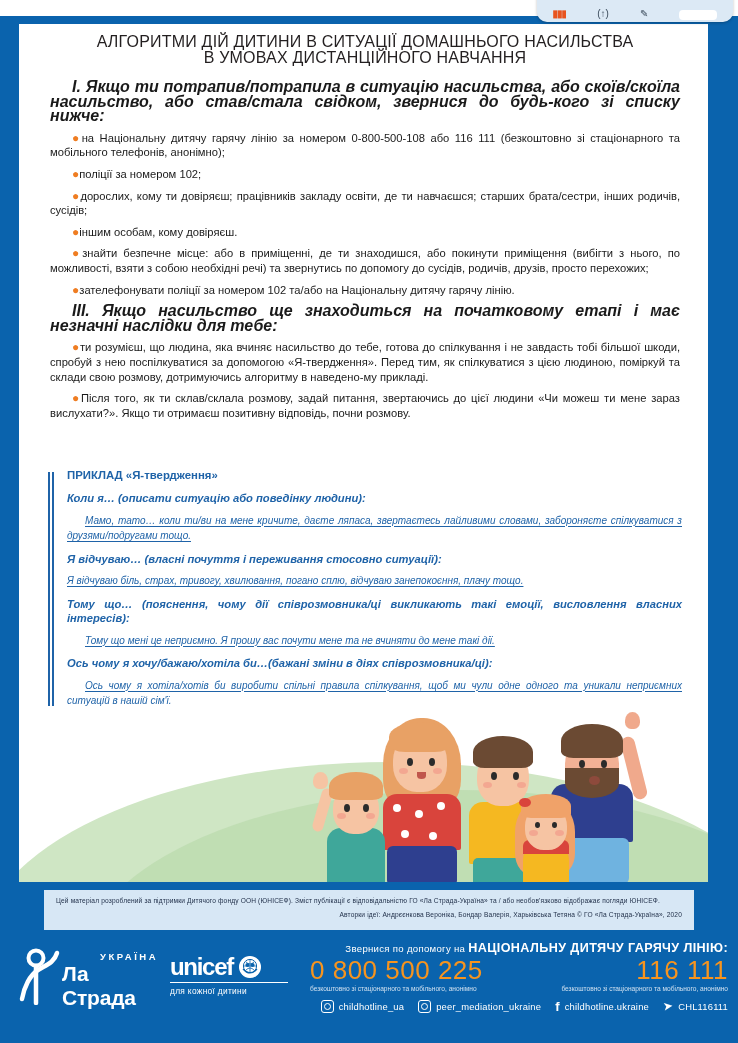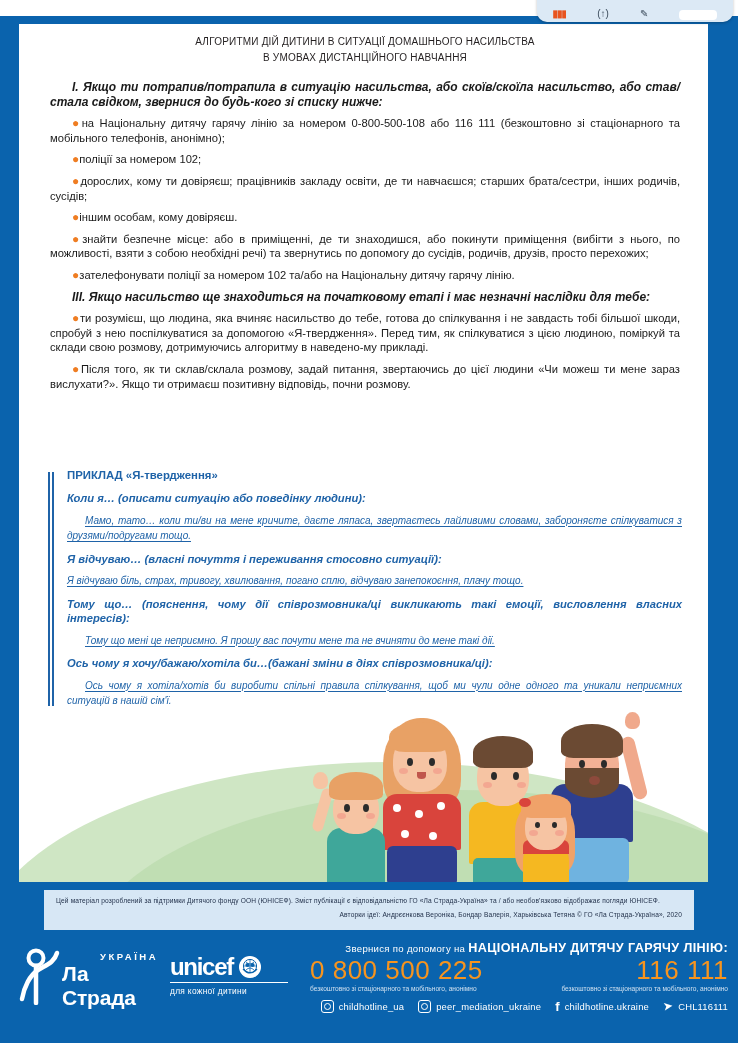--- a/index.html
+++ b/index.html
@@ -66,31 +66,31 @@
   }
 
   
   .content {
     position: absolute;
     left: 50px; top: 34px;
     width: 630px;
   }
   .doc-title {
     text-align: center;
-    font-size: 10px;
+    font-size: 16px;
     line-height: 16px;
     color: #231f20;
     letter-spacing: .2px;
     margin: 0 0 14px 0;
     font-weight: normal;
   }
   .doc-title .ln { display: block; }
 
   .head-para {
-    font-size: 12px;
+    font-size: 16px;
     line-height: 14.6px;
     font-weight: bold;
     font-style: italic;
     color: #1a1a1a;
     text-align: justify;
     margin: 0 0 7px 0;
     text-indent: 22px;
   }
   .bullet {
     position: relative;

